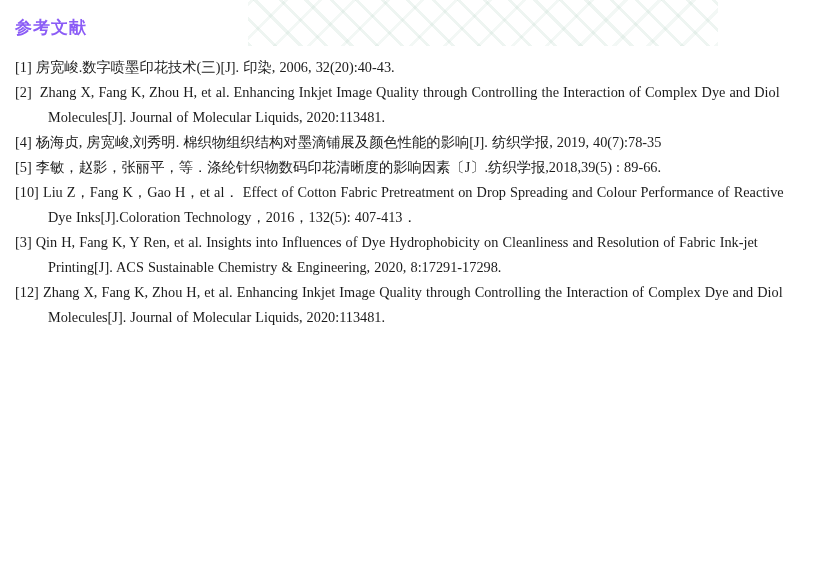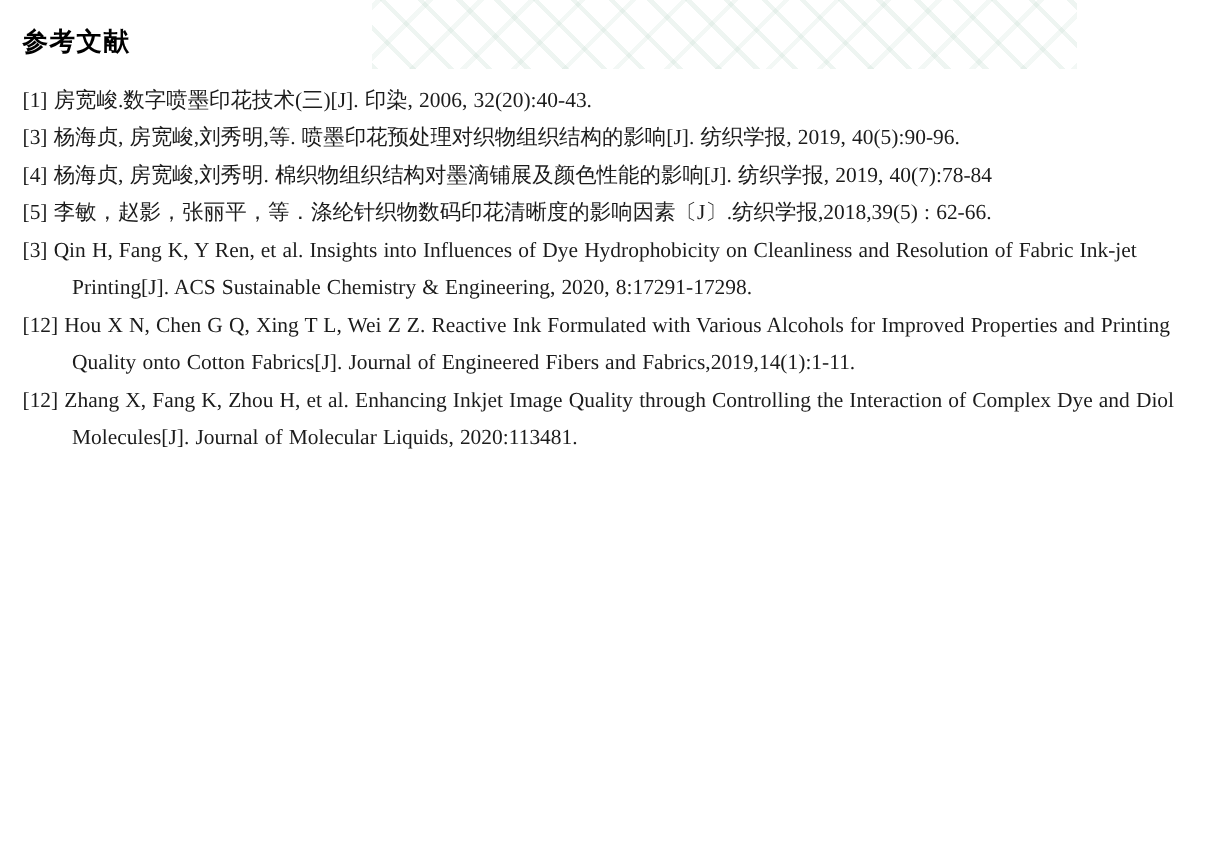--- a/index.html
+++ b/index.html
@@ -29,21 +29,21 @@
   .page {
     position: absolute;
     left: 15px;
     top: 16px;
     right: 8px;
   }
   .doc-title {
     font-family: Liberation Serif, serif;
     font-size: 17px;
     font-weight: bold;
-    color: #000000;
+    color: #8b5cf6;
     margin: 0 0 16px 0;
     letter-spacing: 1px;
   }
   .ref-list {
     margin: 0;
     padding: 0;
     font-family: Liberation Serif, serif;
   }
   .ref {
     margin: 0;
@@ -60,20 +60,20 @@
 </head>
 <body>
 
 <div class="watermark"></div>
 
 <div class="page">
   <h1 class="doc-title">参考文献</h1>
 
   <div class="ref-list">
     <p class="ref"><span class="ref-label">[1]</span> <span>房宽峻.数字喷墨印花技术(三)[J]. 印染, 2006, 32(20):40-43.</span></p>
-    <p class="ref"><span class="ref-label">[3]</span> <span>杨海贞, 房宽峻,刘秀明,等. 喷墨印花预处理对织物组织结构的影响[J]. 纺织学报, 2019, 40(5):90-96.</span></p>
-    <p class="ref"><span class="ref-label">[4]</span> <span>杨海贞, 房宽峻,刘秀明. 棉织物组织结构对墨滴铺展及颜色性能的影响[J]. 纺织学报, 2019, 40(7):78-84</span></p>
-    <p class="ref"><span class="ref-label">[5]</span> <span>李敏，赵影，张丽平，等．涤纶针织物数码印花清晰度的影响因素〔J〕.纺织学报,2018,39(5) : 62-66.</span></p>
+    <p class="ref"><span class="ref-label">[2]</span> <span>&nbsp;Zhang X, Fang K, Zhou H, et al. Enhancing Inkjet Image Quality through Controlling the Interaction of Complex Dye and Diol Molecules[J]. Journal of Molecular Liquids, 2020:113481.</span></p>
+    <p class="ref"><span class="ref-label">[4]</span> <span>杨海贞, 房宽峻,刘秀明. 棉织物组织结构对墨滴铺展及颜色性能的影响[J]. 纺织学报, 2019, 40(7):78-35</span></p>
+    <p class="ref"><span class="ref-label">[5]</span> <span>李敏，赵影，张丽平，等．涤纶针织物数码印花清晰度的影响因素〔J〕.纺织学报,2018,39(5) : 89-66.</span></p>
+    <p class="ref"><span class="ref-label">[10]</span> <span>Liu Z，Fang K，Gao H，et al．&nbsp;Effect of Cotton Fabric Pretreatment on Drop Spreading and Colour Performance of Reactive Dye Inks[J].Coloration Technology，2016，132(5): 407-413．</span></p>
     <p class="ref"><span class="ref-label">[3]</span> <span>Qin H, Fang K, Y Ren, et al. Insights into Influences of Dye Hydrophobicity on Cleanliness and Resolution of Fabric Ink-jet Printing[J]. ACS Sustainable Chemistry &amp; Engineering, 2020, 8:17291-17298.</span></p>
-    <p class="ref"><span class="ref-label">[12]</span> <span>Hou X N, Chen G Q, Xing T L, Wei Z Z. Reactive Ink Formulated with Various Alcohols for Improved Properties and Printing Quality onto Cotton Fabrics[J]. Journal of Engineered Fibers and Fabrics,2019,14(1):1-11.</span></p>
     <p class="ref"><span class="ref-label">[12]</span> <span>Zhang X, Fang K, Zhou H, et al. Enhancing Inkjet Image Quality through Controlling the Interaction of Complex Dye and Diol Molecules[J]. Journal of Molecular Liquids, 2020:113481.</span></p>
   </div>
 </div>
 
 </body></html>

